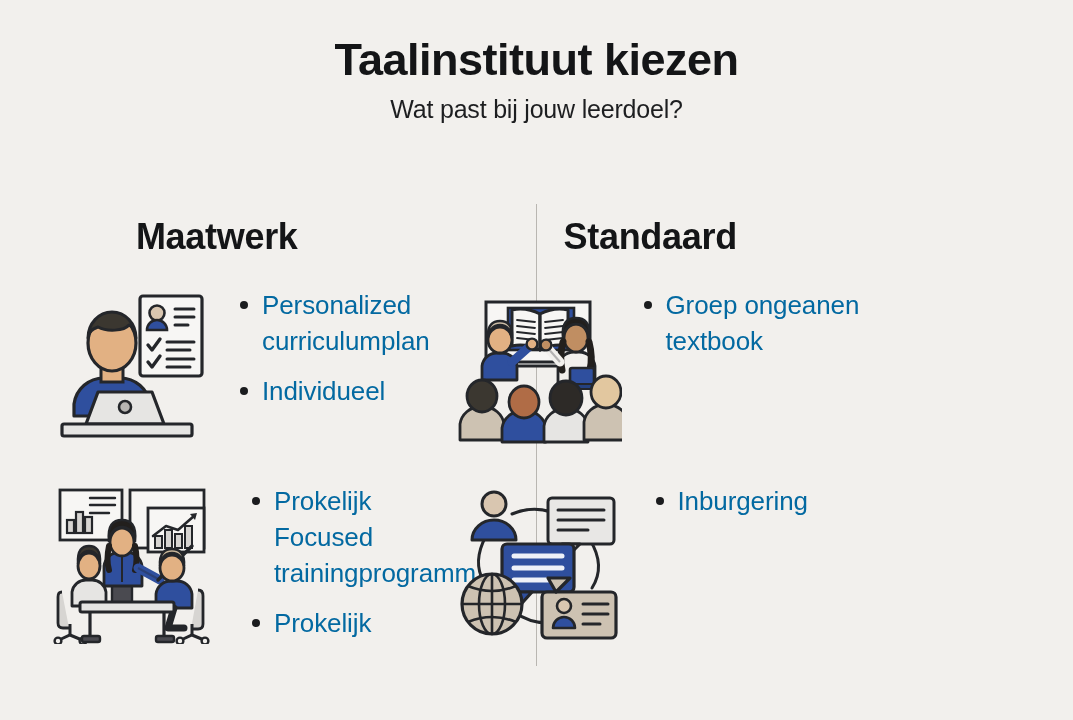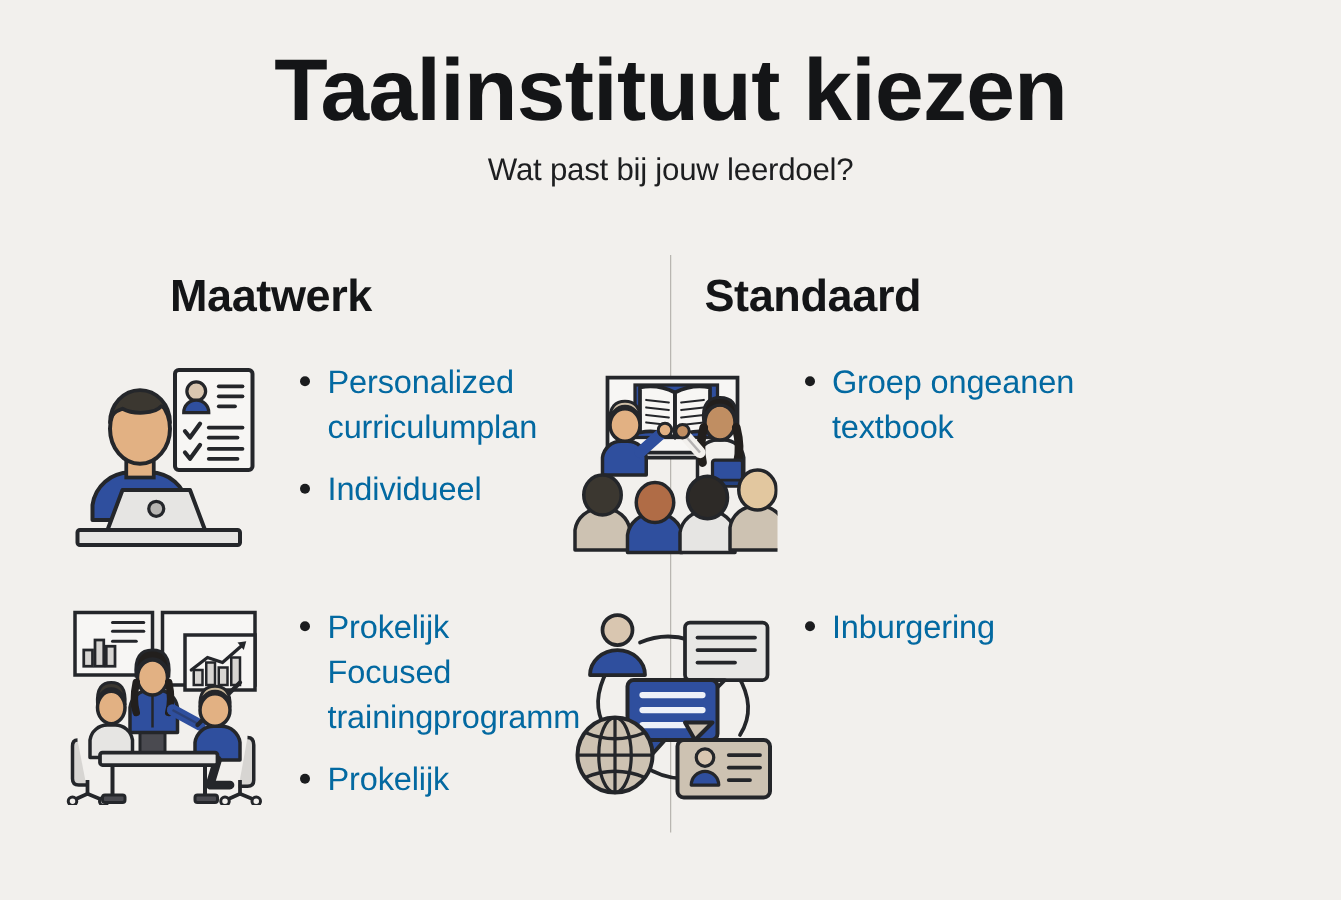--- a/index.html
+++ b/index.html
@@ -24,21 +24,21 @@
 
   
   .header {
     position: absolute;
     top: 36px;
     left: 0;
     width: 1073px;
     text-align: center;
   }
   .title {
-    font-size: 70px;
+    font-size: 45px;
     font-weight: 700;
     letter-spacing: -0.5px;
     line-height: 1.05;
     color: #141517;
     margin: 0;
   }
   .subtitle {
     font-size: 25px;
     font-weight: 400;
     letter-spacing: -0.2px;
@@ -80,21 +80,21 @@
 
   
   .block {
     display: flex;
     align-items: flex-start;
     position: absolute;
     width: 100%;
     box-sizing: border-box;
   }
   .block-1 { top: 92px; }
-  .block-2 { top: 288px; }
+  .block-2 { top: 288px; gap: 12px; }
   .col-left .block  { padding-left: 52px; }
   .col-right .block { padding-left: 22px; }
 
   .icon-wrap {
     width: 166px;
     height: 160px;
     flex: 0 0 166px;
     position: relative;
   }
   .icon-wrap svg { display: block; }

